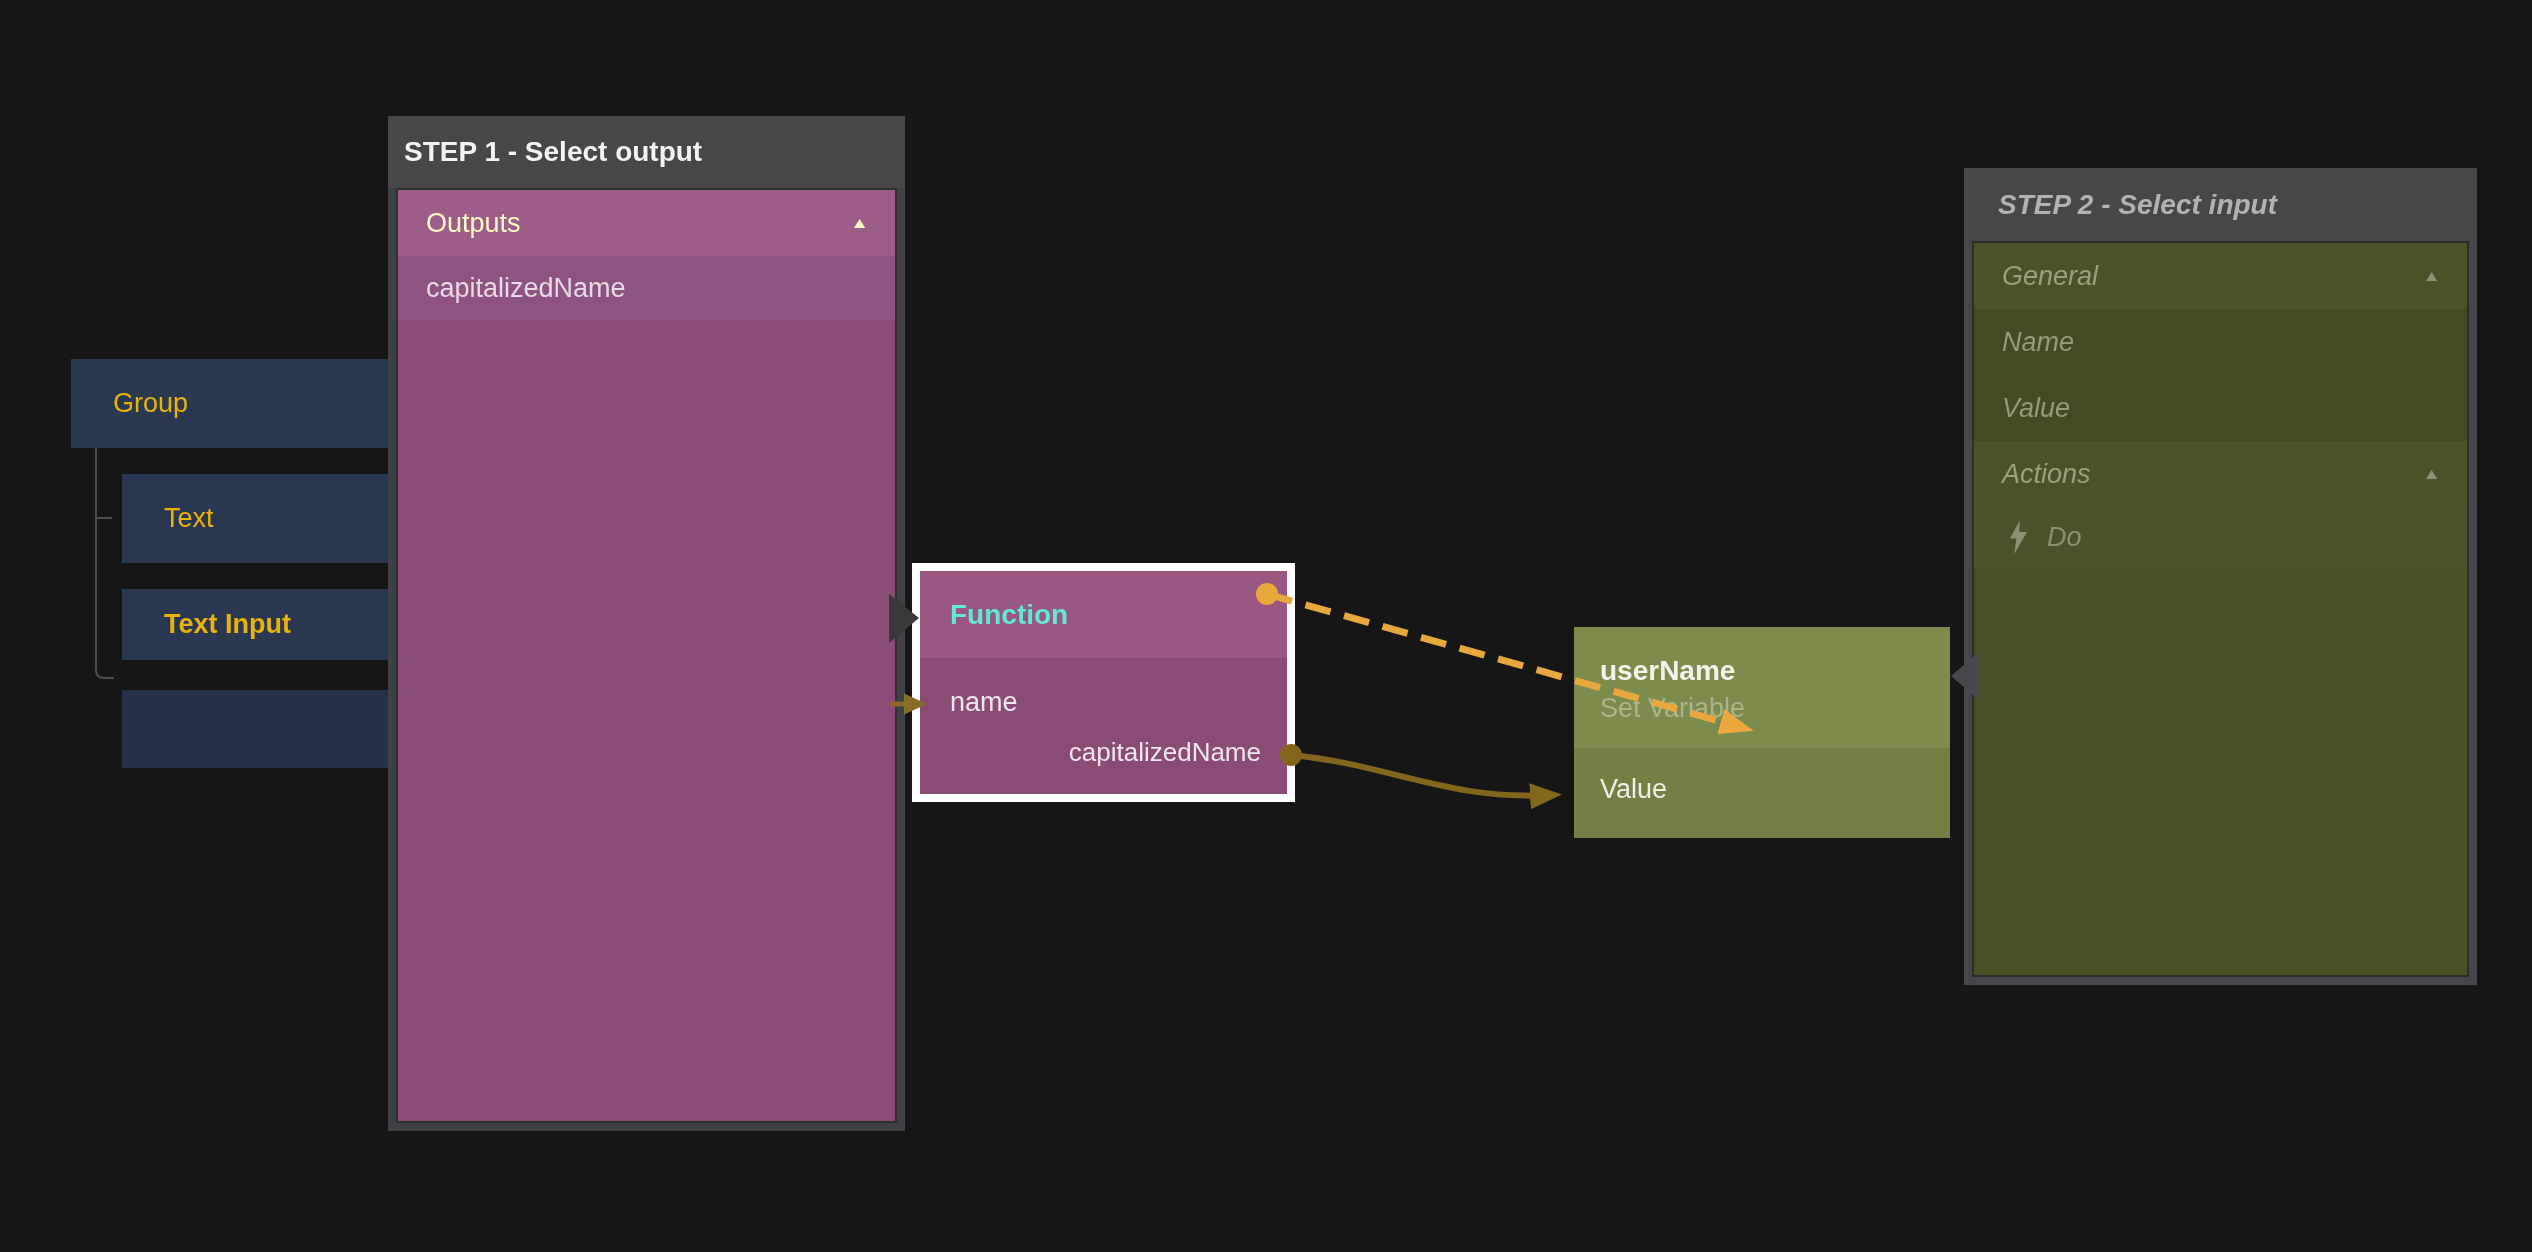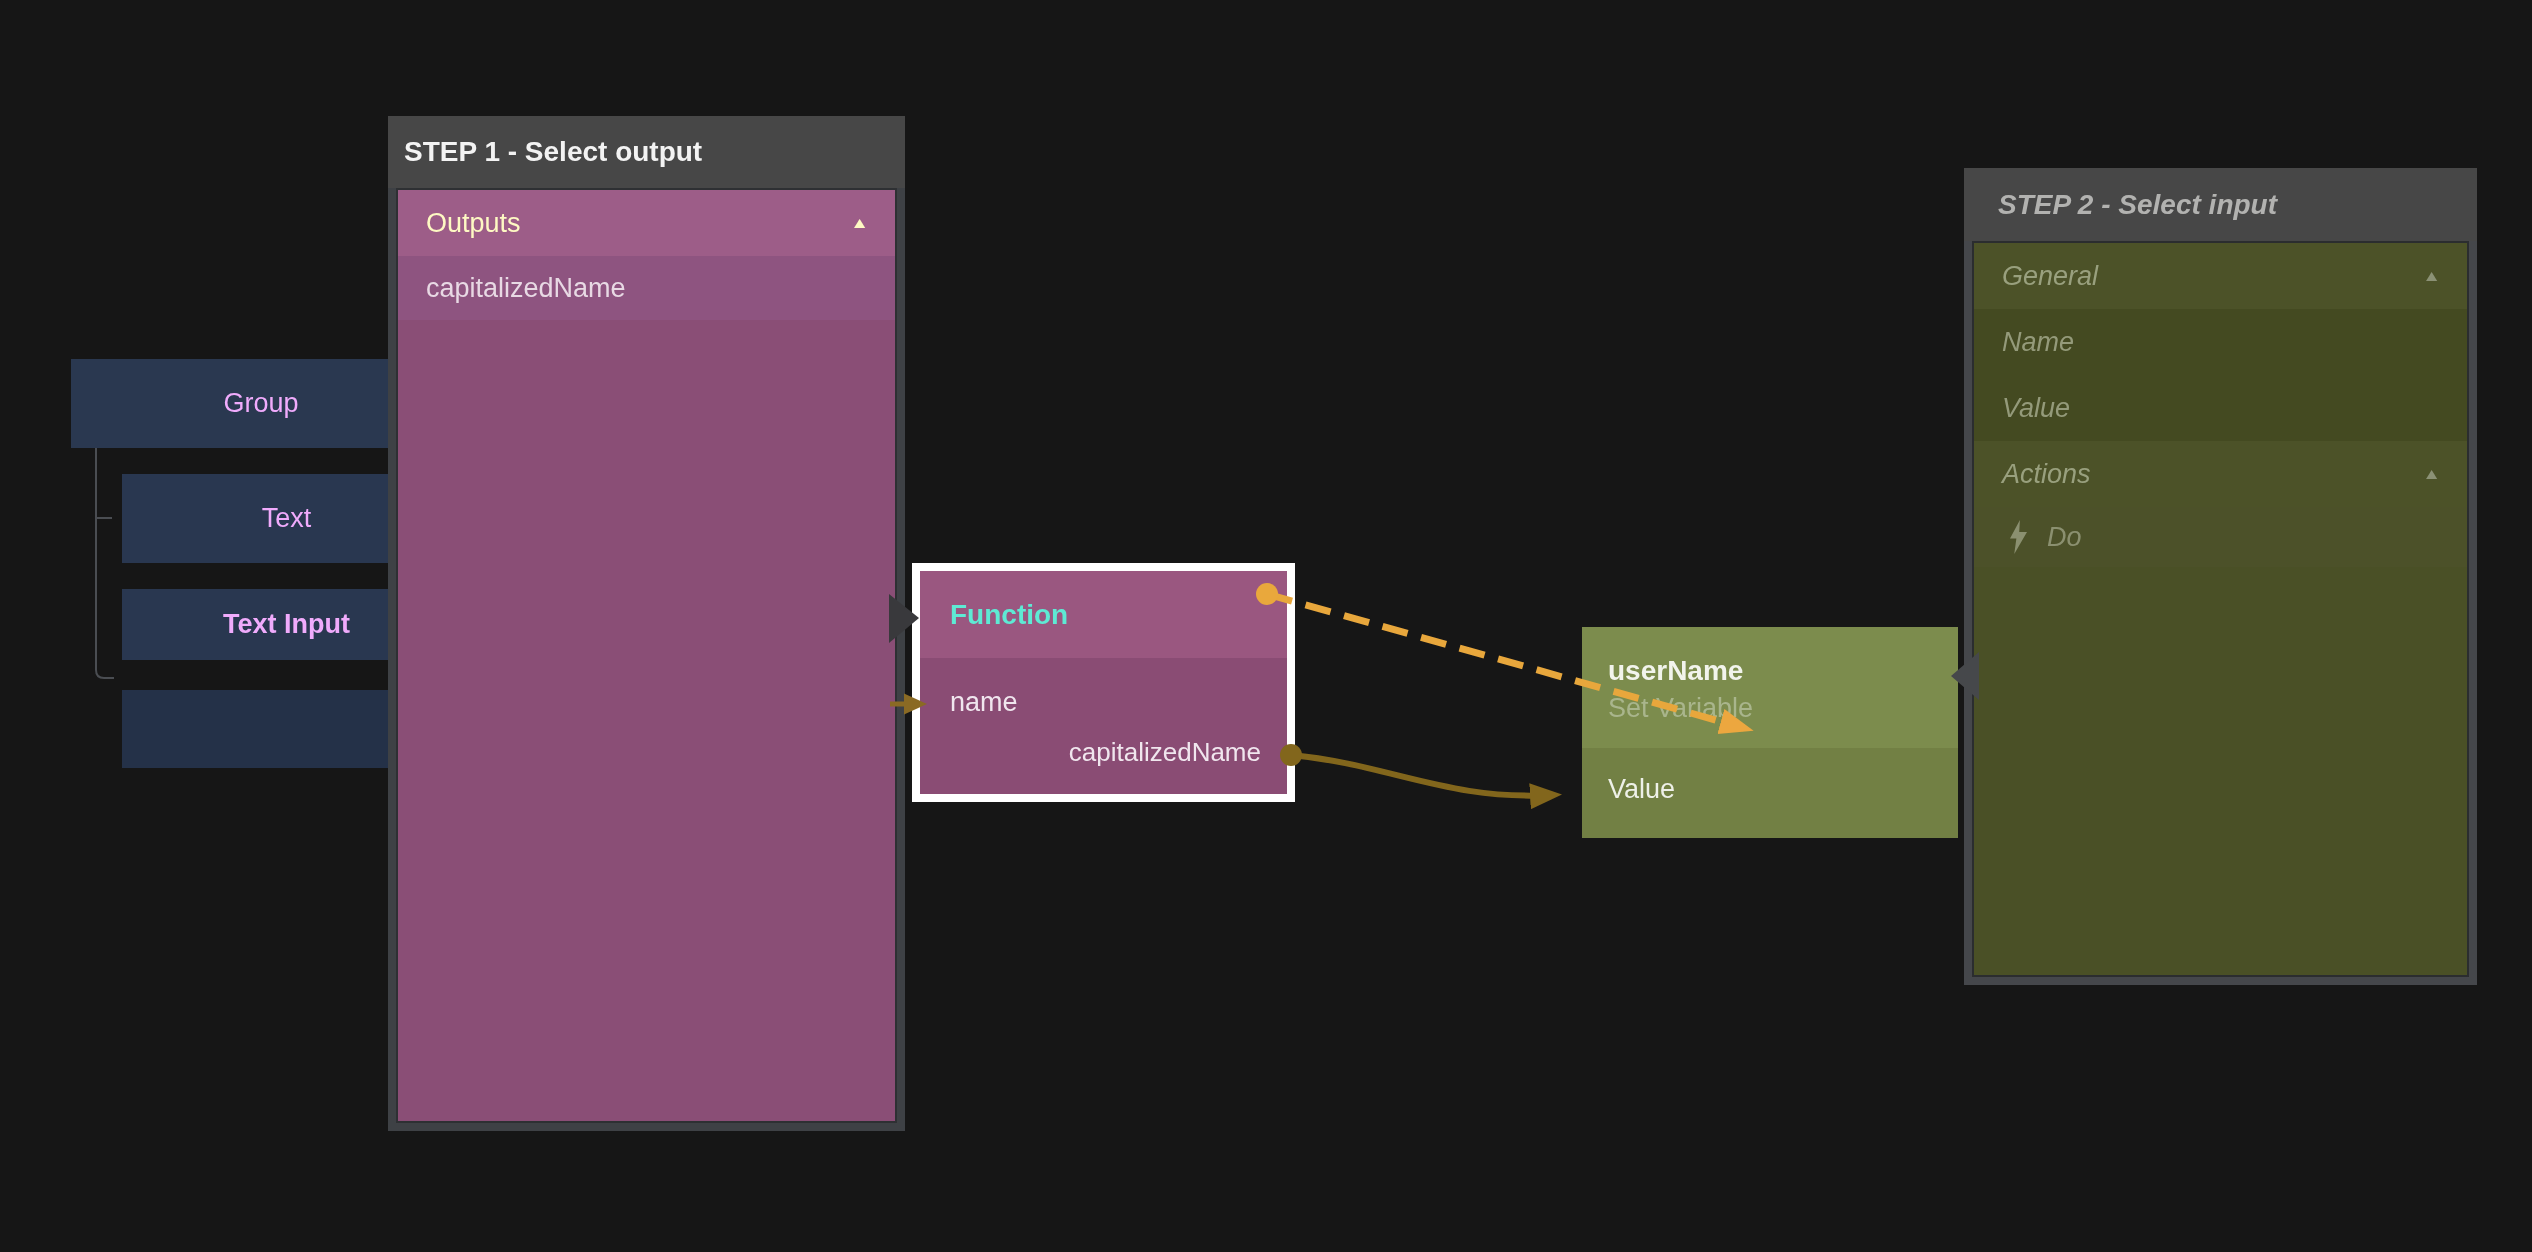--- a/index.html
+++ b/index.html
@@ -3,21 +3,21 @@
 <meta charset="utf-8">
 <style>
   html,body{margin:0;padding:0;background:#161616;}
   #canvas{
     position:relative;width:2532px;height:1252px;overflow:hidden;
     background:#161616;font-family:"Liberation Sans","DejaVu Sans",sans-serif;
     -webkit-font-smoothing:antialiased;
   }
   
   .tree-node{position:absolute;display:flex;align-items:center;
-    padding-left:31px;font-size:27px;color:#f0abfc;background:#2a3850;z-index:1;justify-content:center;}
+    padding-left:42px;font-size:27px;color:#eab308;background:#2a3850;z-index:1;}
   #node-group{left:71px;top:359px;width:318px;height:89px;}
   #node-text{left:122px;top:474px;width:267px;height:89px;background:#293750;}
   #node-text-input{left:122px;top:589px;width:267px;height:71px;background:#293750;font-weight:bold;}
   #node-clipped{left:122px;top:690px;width:267px;height:78px;background:#243148;}
   #tree-lines{position:absolute;left:0;top:0;z-index:1;}
   
   .panel{position:absolute;z-index:3;}
   #step1{left:388px;top:116px;width:517px;height:1015px;}
   #step2{left:1964px;top:168px;width:513px;height:817px;font-style:italic;}
   .panel-header{height:72px;background:#474747;display:flex;align-items:center;
@@ -40,21 +40,21 @@
   .collapse{margin-left:auto;font-size:19px;transform:scaleY(.8);}
   .s2-section .collapse{color:#8b9175;}
   
   .gnode{position:absolute;z-index:4;}
   #function-node{left:912px;top:563px;width:383px;height:239px;background:#ffffff;padding:8px;box-sizing:border-box;}
   #function-inner{position:relative;width:100%;height:100%;background:#8a4c74;}
   .fn-header{height:87px;background:#9a5780;display:flex;align-items:center;
     padding-left:30px;font-size:28px;font-weight:600;color:#5eead4;}
   .fn-input{position:absolute;left:30px;top:116px;font-size:27px;color:#f0e6ee;}
   .fn-output{position:absolute;right:26px;top:166px;font-size:26px;color:#f0e6ee;}
-  #var-node{left:1574px;top:627px;width:376px;height:211px;background:#728044;margin-left:8px;}
+  #var-node{left:1574px;top:627px;width:376px;height:211px;background:#728044;}
   .var-header{position:absolute;left:0;top:0;width:100%;height:121px;background:#7c8c4d;}
   .var-title{position:absolute;left:26px;top:28px;font-size:28px;font-weight:600;color:#f2f4ec;}
   .var-sub{position:absolute;left:26px;top:66px;font-size:27px;color:#a9b58c;}
   .var-input{position:absolute;left:26px;top:147px;font-size:27px;color:#eef0e8;}
   
   #overlay{position:absolute;left:0;top:0;z-index:6;pointer-events:none;}
 </style>
 </head>
 <body>
 

